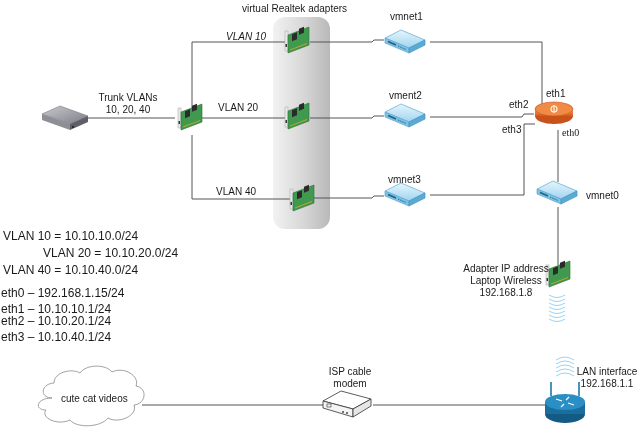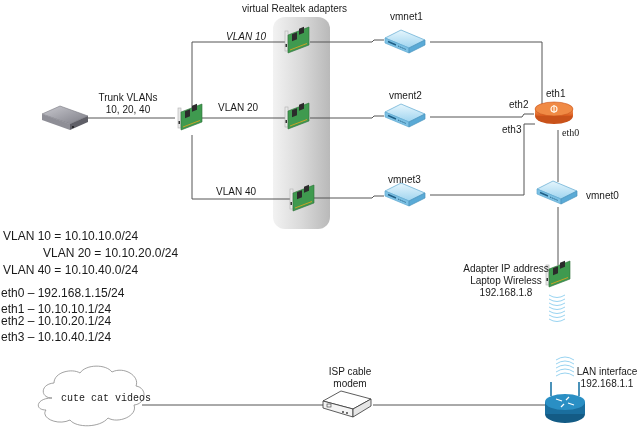--- a/index.html
+++ b/index.html
@@ -168,21 +168,21 @@
   <div style="margin-bottom:4px;">eth2 – 10.10.20.1/24</div>
   <div>eth3 – 10.10.40.1/24</div>
 </div>
 
 <div class="lbl ctr" style="left:446px;top:263px;width:120px;">
   <div>Adapter IP address</div>
   <div>Laptop Wireless</div>
   <div>192.168.1.8</div>
 </div>
 
-<div class="lbl" style="left:61px;top:393px;font-family:Liberation Mono, monospace;">cute cat videos</div>
+<div class="lbl" style="left:61px;top:393px;">cute cat videos</div>
 
 <div class="lbl ctr" style="left:320px;top:366px;width:60px;">
   <div>ISP cable</div>
   <div>modem</div>
 </div>
 
 
 <div class="lbl ctr" style="left:574px;top:366px;width:66px;">
   <div>LAN interface</div>
   <div>192.168.1.1</div>

